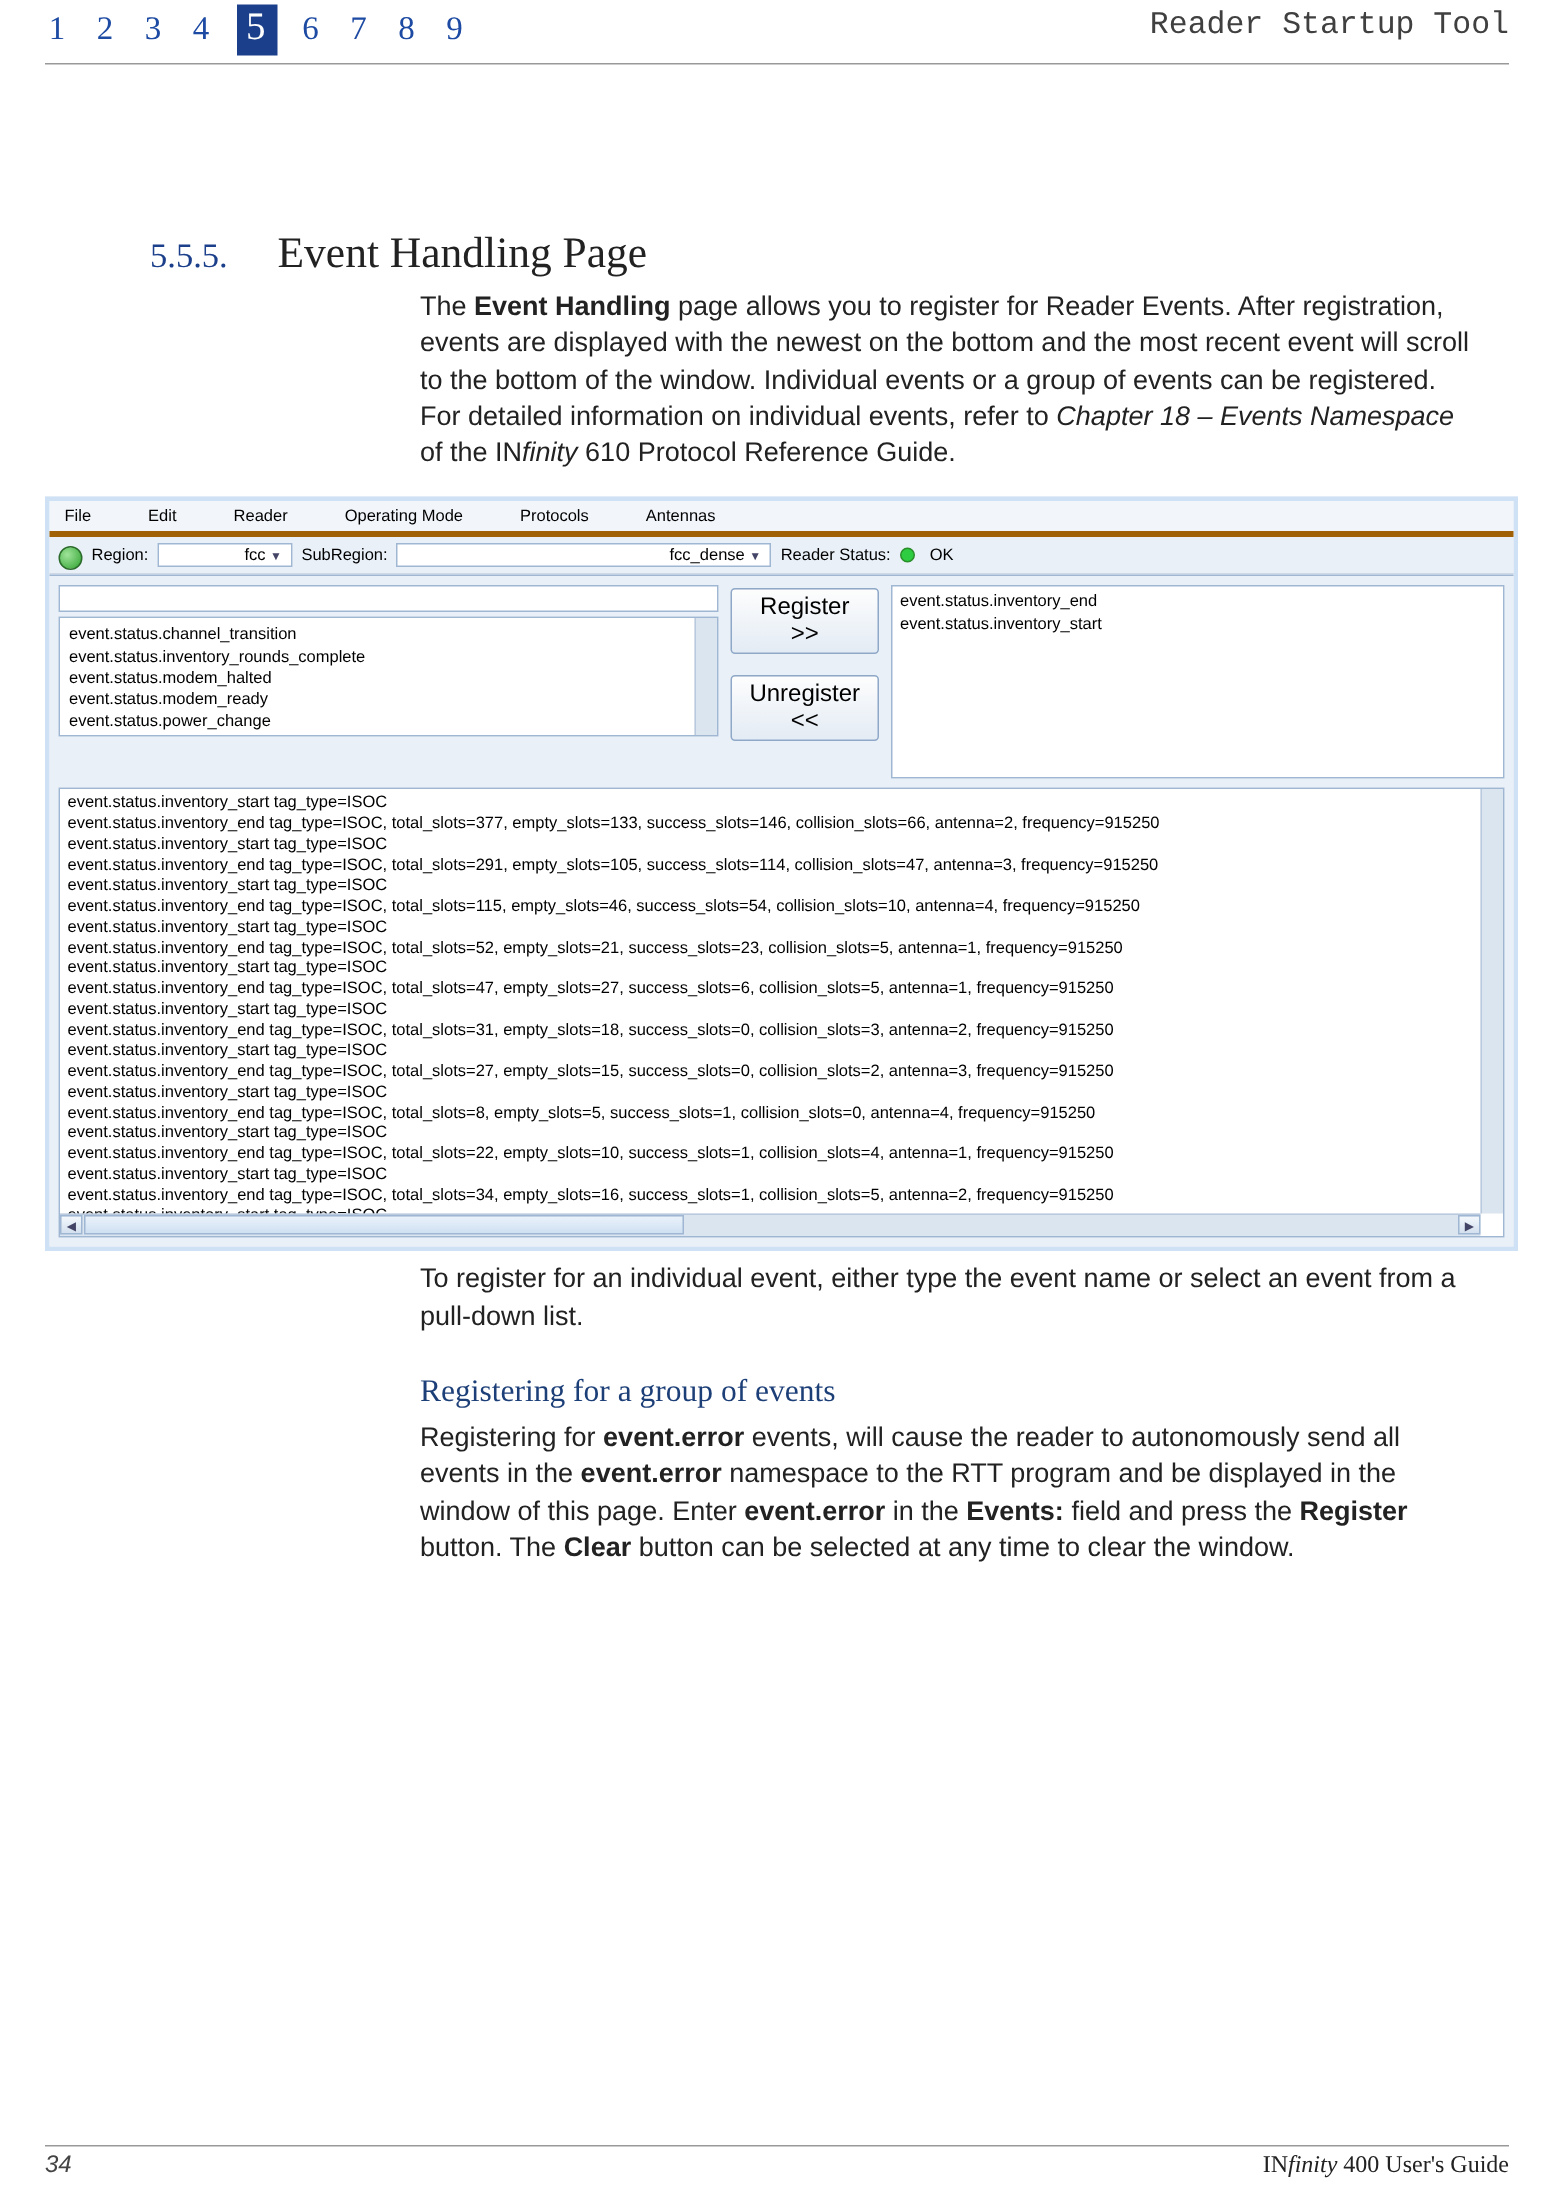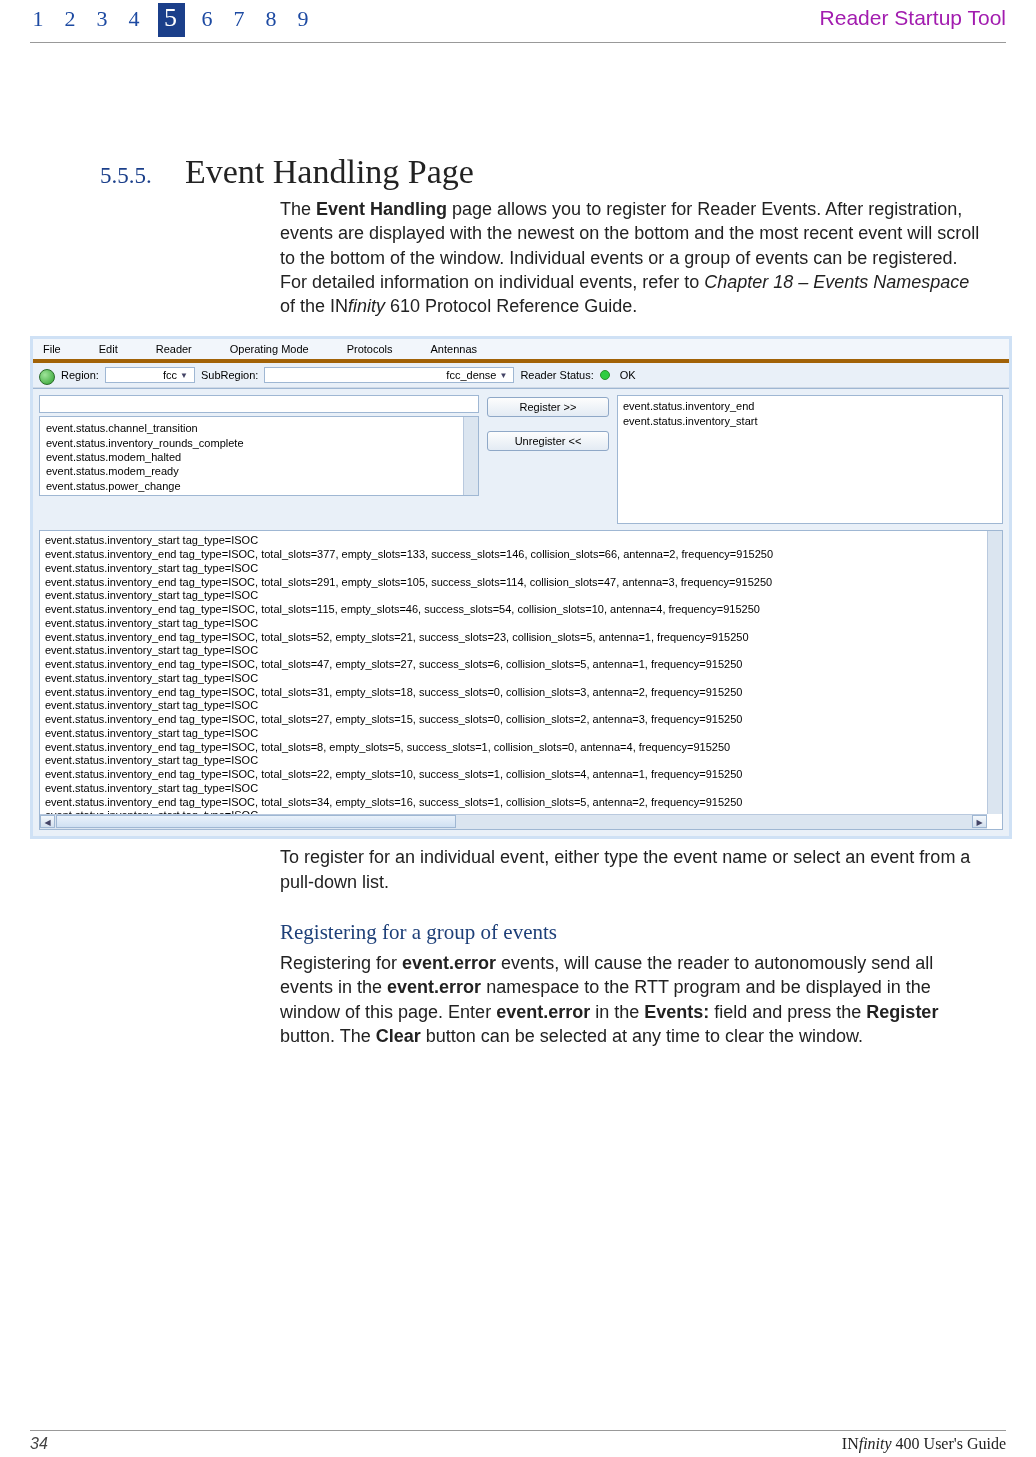--- a/index.html
+++ b/index.html
@@ -38,23 +38,23 @@
   .chapters .current {
     background: #1b3f8a;
     color: #fff;
     padding: 2px 6px 6px 6px;
     font-size: 26px;
     line-height: 1;
     position: relative;
     top: -3px;
   }
   .header-title {
-    font-family: Liberation Sans, sans-serif;
+    font-family: Liberation Mono, monospace;
     font-size: 21px;
-    color: #a21caf;
+    color: #404040;
   }
   .rule {
     border: none;
     border-top: 1px solid #999;
     margin: 2px 0 0 0;
   }
   .section-row {
     display: flex;
     margin-top: 110px;
     align-items: baseline;
@@ -62,21 +62,21 @@
   .section-num {
     font-family: Georgia, 'Times New Roman', serif;
     color: #1b3f8a;
     font-size: 23px;
     width: 85px;
     padding-left: 70px;
     box-sizing: content-box;
   }
   .section-title {
     font-family: Georgia, 'Times New Roman', serif;
-    font-size: 34px;
+    font-size: 29px;
     color: #222;
   }
   .body-text {
     margin-left: 250px;
     margin-right: 20px;
     font-size: 18px;
     line-height: 1.35;
     margin-top: 6px;
   }
   .em { font-style: italic; }
@@ -171,25 +171,25 @@
     position: absolute; top: 0; right: 0; bottom: 0; width: 15px;
     background: #dbe5f0; border-left: 1px solid #b9c9de;
   }
   .event-select .opt { white-space: nowrap; }
   .top-input {
     width: 440px; height: 18px;
     background: #fff; border: 1px solid #9fb7d3; margin-bottom: 3px;
   }
   .btns { display: flex; flex-direction: column; gap: 14px; padding-top: 2px; }
   .btns button {
-    width: 122px;
+    width: 99px;
     background: linear-gradient(#fdfdfd,#e3ebf4);
     border: 1px solid #8fa8c7;
     border-radius: 3px;
-    font-size: 11px;
+    font-size: 16px;
     padding: 3px 8px;
     font-family: Tahoma, Arial, sans-serif;
   }
   .registered-box {
     flex: 1; height: 129px;
     background: #fff; border: 1px solid #9fb7d3;
     padding: 3px 5px;
     line-height: 1.3;
   }
   .log-box {

